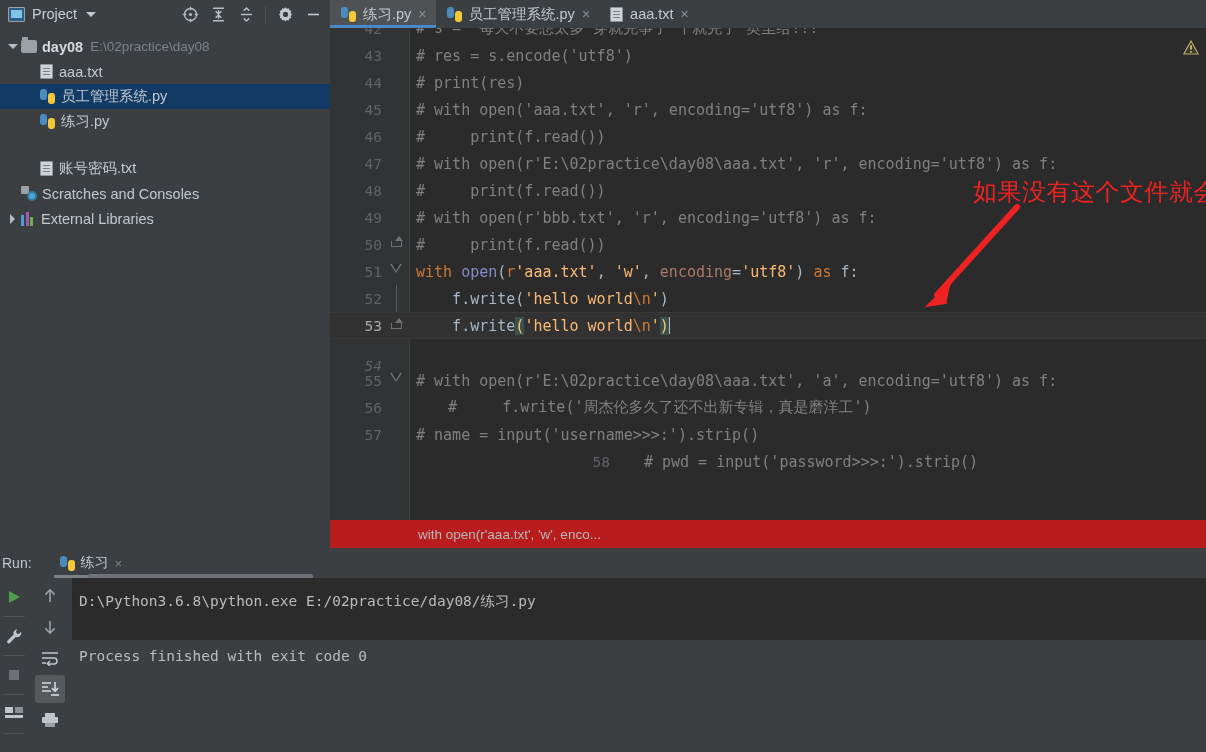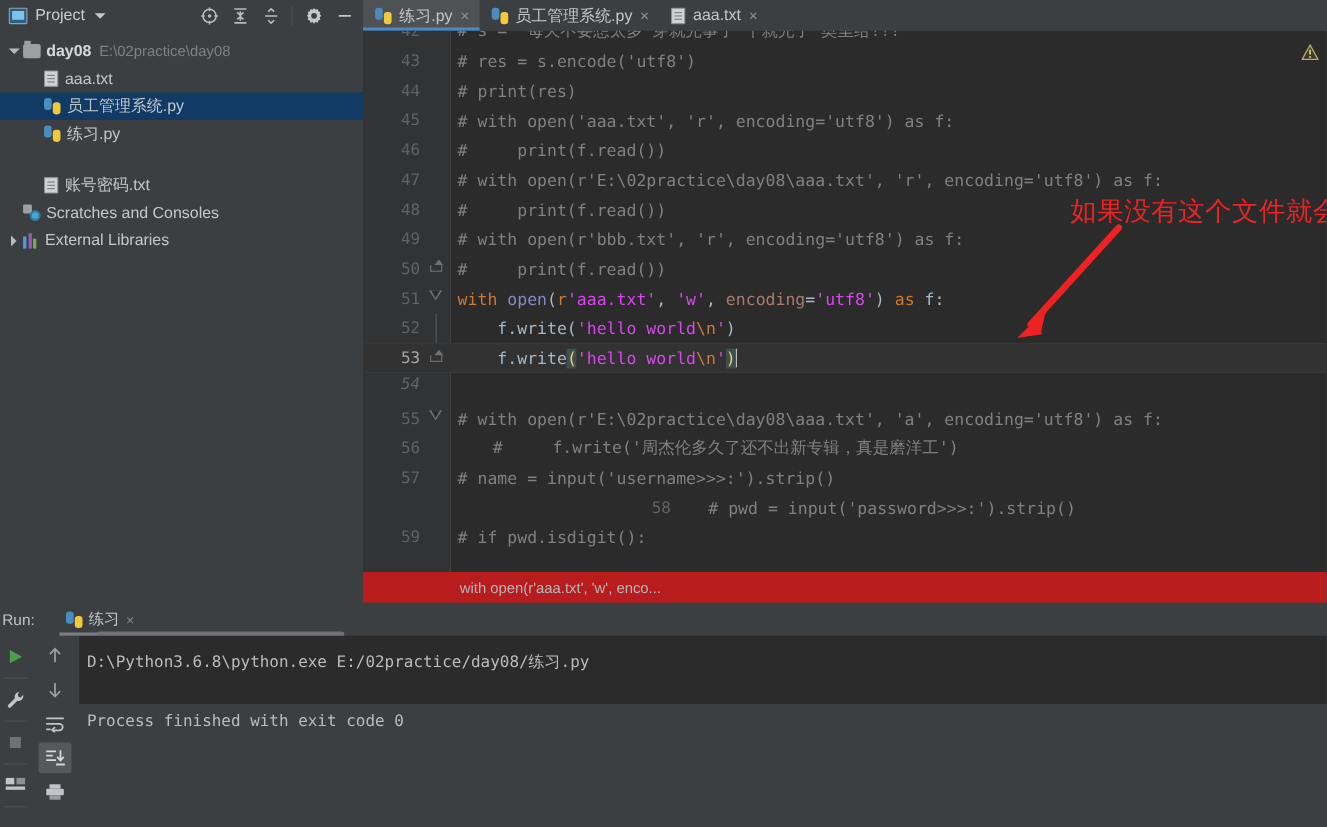--- a/index.html
+++ b/index.html
@@ -78,21 +78,21 @@
   .fline{position:absolute;left:14px;top:0;bottom:0;width:1px;background:#585b5e;}
   .ftri-o{position:absolute;left:8px;top:6px;width:12px;height:9px;}
   .ftri-o::before{content:"";position:absolute;left:0;top:0;width:0;height:0;border-left:6px solid transparent;border-right:6px solid transparent;border-top:9px solid #6e7276;}
   .ftri-o::after{content:"";position:absolute;left:1.5px;top:0;width:0;height:0;border-left:4.5px solid transparent;border-right:4.5px solid transparent;border-top:7px solid #2b2b2b;}
   .fend{position:absolute;left:9px;top:5px;width:11px;height:11px;}
   .fend::before{content:"";position:absolute;left:4px;top:0;width:0;height:0;border-left:4px solid transparent;border-right:4px solid transparent;border-bottom:5px solid #6e7276;}
   .fend::after{content:"";position:absolute;left:0;top:5px;width:11px;height:6px;border:1px solid #6e7276;border-top:none;box-sizing:border-box;}
 
   .kw{color:#cc7832;}
   .fn{color:#8888c6;}
-  .str{color:#d946ef;}
+  .str{color:#fdba74;}
   .kwarg{color:#aa7b6b;}
   .plain{color:#a9b7c6;}
   .esc{color:#cc7832;}
   .paren-hl{background:#3b514d;color:#ffc66d;}
   .cursor{display:inline-block;width:1.5px;height:17px;background:#bbbbbb;vertical-align:-3px;}
 
   
   .anno{position:absolute;left:643px;top:148px;font-size:24px;color:#ee2222;
     font-family:"DejaVu Sans","Liberation Sans",sans-serif;white-space:nowrap;
     font-weight:500;letter-spacing:0.5px;pointer-events:none;}
@@ -317,21 +317,21 @@
       </div>
 
       <div class="ln cur" style="top:284px;">
         <span class="num">53</span>
         <span class="fold">
             <span class="fend"></span>
           </span>
         <span class="code"><span class="plain">    f.write</span><span class="paren-hl">(</span><span class="str">'hello world</span><span class="esc">\n</span><span class="str">'</span><span class="paren-hl">)</span><span class="cursor"></span></span>
       </div>
 
-      <div class="ln" style="top:308px;font-style:italic;">
+      <div class="ln" style="top:324px;font-style:italic;">
         <span class="num">54</span>
         <span class="fold"></span>
         <span class="code"></span>
       </div>
 
       <div class="ln" style="top:339px;">
         <span class="num">55</span>
         <span class="fold">
             <span class="ftri-o"></span>
           </span>
@@ -349,25 +349,20 @@
         <span class="fold"></span>
         <span class="code"># name = input('username&gt;&gt;&gt;:').strip()</span>
       </div>
 
       <div class="ln" style="top:420px;justify-content:center;">
         <span class="num">58</span>
         <span class="fold"></span>
         <span class="code"># pwd = input('password&gt;&gt;&gt;:').strip()</span>
       </div>
 
-      <div class="ln" style="top:447px;">
-        <span class="num">59</span>
-        <span class="fold"></span>
-        <span class="code"># if pwd.isdigit():</span>
-      </div>
     </div>
 
     <div class="anno">如果没有这个文件就会新建这个文件</div>
     <svg class="arrowsvg" width="120" height="110" viewBox="0 0 120 110">
       <path d="M112 4 L32 92" stroke="#ee2222" stroke-width="6" stroke-linecap="round"></path>
       <path d="M20 104 L47 80 L36 98 L44 100 Z" fill="#ee2222"></path>
       <path d="M20 104 L46 78 L41 101 Z" fill="#ee2222"></path>
     </svg>
 
     <div class="warnicon">

